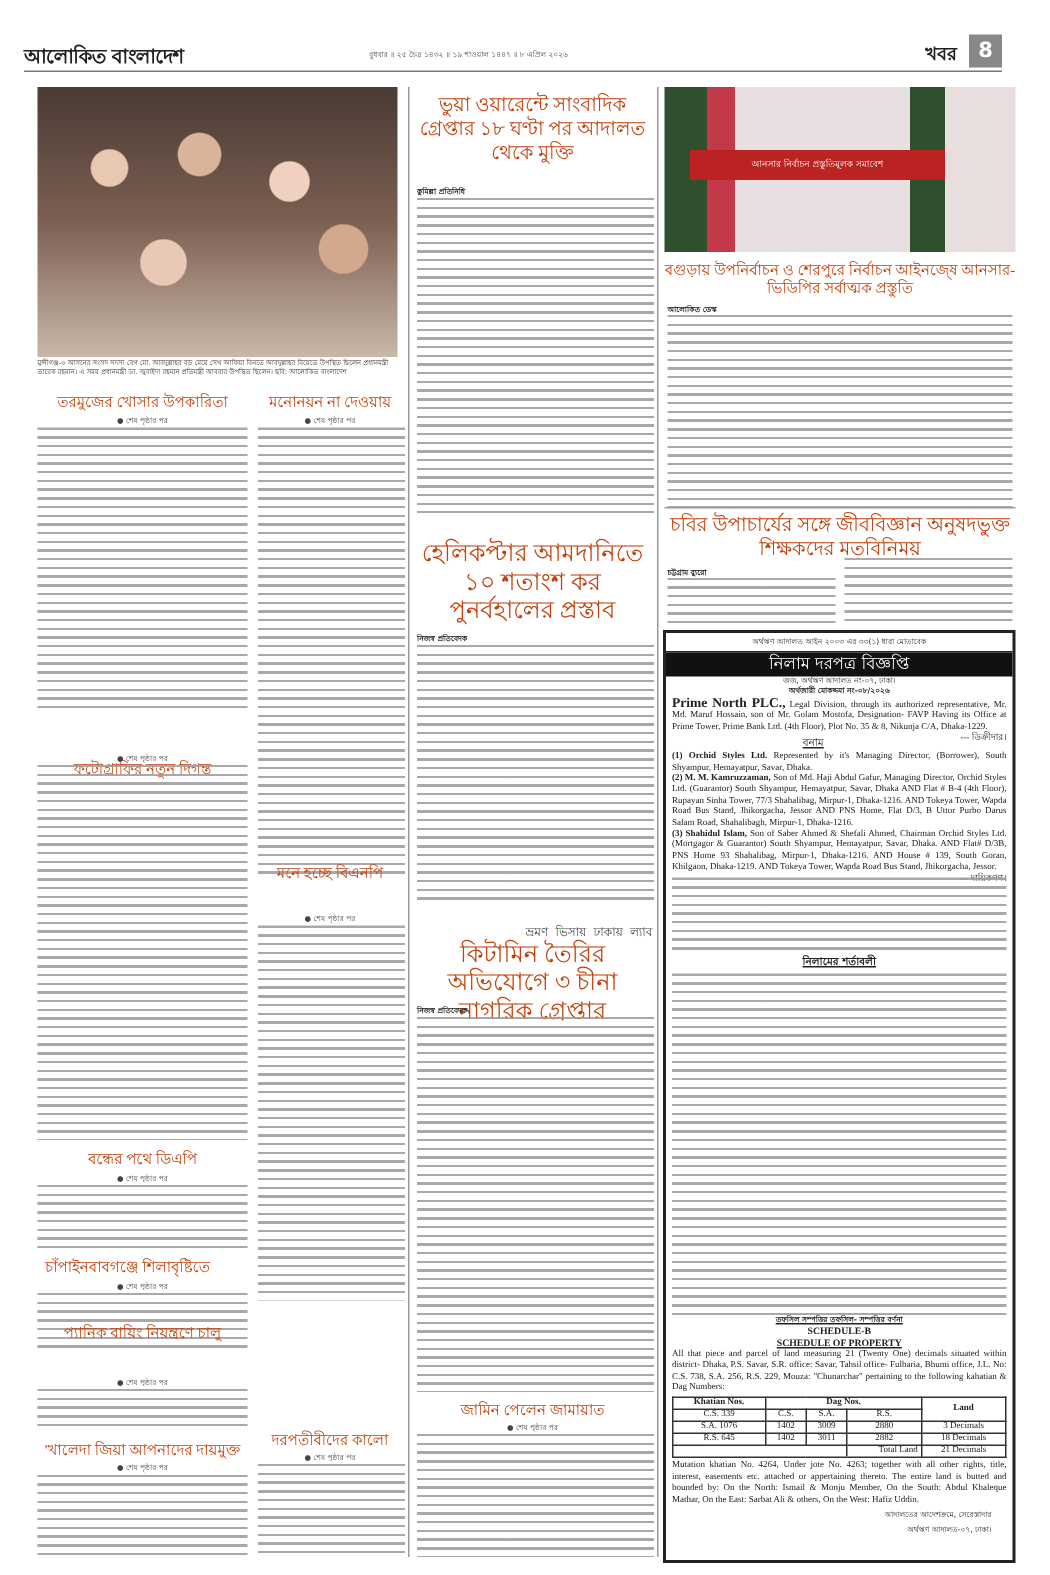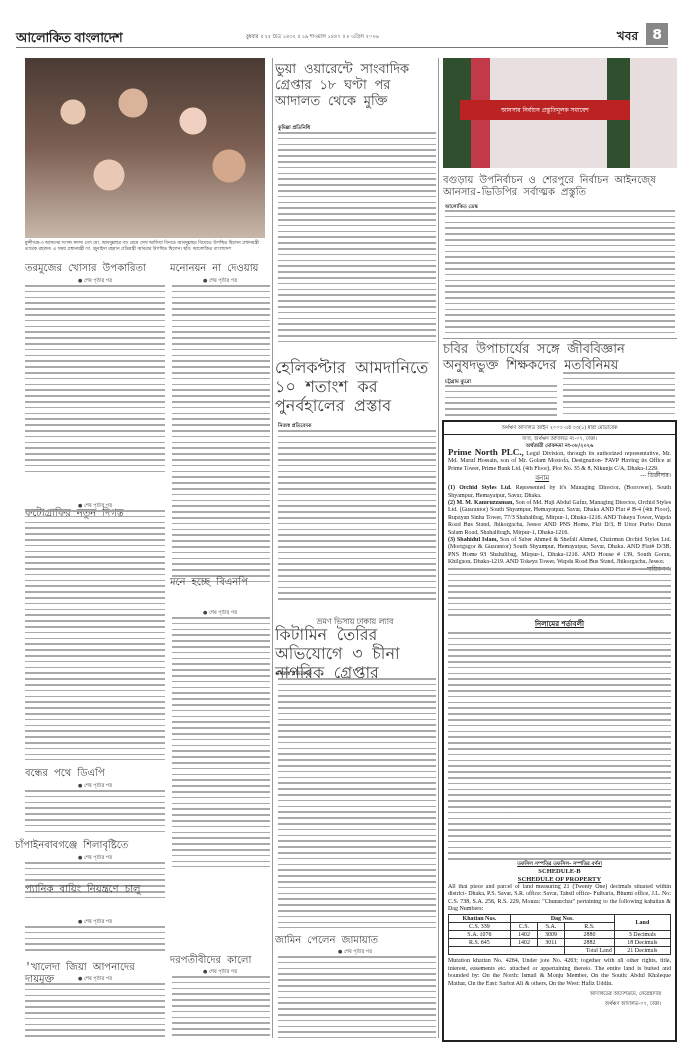--- a/index.html
+++ b/index.html
@@ -18,25 +18,25 @@
       radial-gradient(circle at 45% 25%, #d9b49a 0 14px, transparent 15px),
       radial-gradient(circle at 70% 35%, #f0d0c0 0 13px, transparent 14px),
       radial-gradient(circle at 85% 60%, #d4a88c 0 16px, transparent 17px),
       radial-gradient(circle at 35% 65%, #e9c9b5 0 15px, transparent 16px),
       linear-gradient(180deg,#4a3b34,#7c5f52 50%,#c8b8aa); }
   .photo2 { left: 443px; top: 58px; width: 234px; height: 110px; background:
       linear-gradient(90deg,#2f4f2f 0 12%, #c23a4a 12% 20%, #e8e0e0 20% 70%, #2f4f2f 70% 80%, #e8dede 80%); }
   .photo-banner { position: absolute; left: 460px; top: 100px; width: 170px; height: 20px; background: #b22; color: #fff; font-size: 6px; font-family: "DejaVu Sans", sans-serif; text-align: center; line-height: 20px; }
 
   .caption { position: absolute; font-size: 4.5px; line-height: 6px; color: #333; font-family: "DejaVu Sans", sans-serif; }
-  .headline { position: absolute; font-family: Liberation Mono, monospace; color: #404040; }
+  .headline { position: absolute; text-align: center; font-family: Liberation Serif, serif; color: #c2410c; }
   .h-big { font-size: 16px; line-height: 19px; }
   .h-mid { font-size: 13px; line-height: 16px; }
   .h-small { font-size: 10px; line-height: 12px; }
-  .kicker { position: absolute; font-size: 8px; color: #444; font-family: Liberation Sans, sans-serif; text-align: center; }
+  .kicker { position: absolute; font-size: 8px; color: #444; font-family: Liberation Mono, monospace; text-align: right; }
   .contd { font-size: 5px; text-align: center; color: #444; font-family: "DejaVu Sans", sans-serif; }
   .byline { position: absolute; font-size: 5px; font-weight: bold; font-family: "DejaVu Sans", sans-serif; color: #222; }
 
   .text-block { position: absolute; background-image: repeating-linear-gradient(180deg, #9a9a9a 0 1.6px, transparent 1.6px 5.8px); opacity: 0.85; }
 
   .vline { position: absolute; width: 1px; background: #999; }
   .hline { position: absolute; height: 1px; background: #999; }
 
   .notice { position: absolute; left: 442px; top: 420px; width: 235px; height: 622px; border: 2px solid #222; background: #fff; }
   .notice-top { font-size: 5px; text-align: center; padding: 2px 0; border-bottom: 1px solid #222; font-family: "DejaVu Sans", sans-serif; }
@@ -127,20 +127,21 @@
 <div class="headline h-big" style="left:275px; top:627px; width:160px;">কিটামিন তৈরির অভিযোগে ৩ চীনা নাগরিক গ্রেপ্তার</div>
 <div class="byline" style="left:278px; top:670px;">নিজস্ব প্রতিবেদক</div>
 <div class="text-block" style="left:278px; top:678px; width:158px; height:250px;"></div>
 
 <div class="headline h-small" style="left:275px; top:935px; width:160px;">জামিন পেলেন জামায়াত</div>
 <div class="contd" style="position:absolute; left:275px; top:948px; width:160px;">● শেষ পৃষ্ঠার পর</div>
 <div class="text-block" style="left:278px; top:956px; width:158px; height:82px;"></div>
 
 <div class="notice">
   <div class="notice-top">অর্থঋণ আদালত আইন ২০০৩ এর ৩৩(১) ধারা মোতাবেক</div>
+  <div class="notice-title">নিলাম দরপত্র বিজ্ঞপ্তি</div>
   <div class="notice-line">জজ, অর্থঋণ আদালত নং-০৭, ঢাকা।</div>
   <div class="notice-line" style="font-weight:bold;">অর্থজারী মোকদ্দমা নং-০৮/২০২৬</div>
   <div class="notice-body">
     <b class="big">Prime North PLC.,</b>
     <span>Legal Division, through its authorized representative, Mr. Md. Maruf Hossain, son of Mr. Golam Mostofa, Designation- FAVP Having its Office at Prime Tower, Prime Bank Ltd. (4th Floor), Plot No. 35 &amp; 8, Nikunja C/A, Dhaka-1229.</span>
     <span style="float:right;">--- ডিক্রীদার।</span>
   </div>
   <div class="vs">বনাম</div>
   <div class="notice-body">
     <b>(1) Orchid Styles Ltd.</b>

